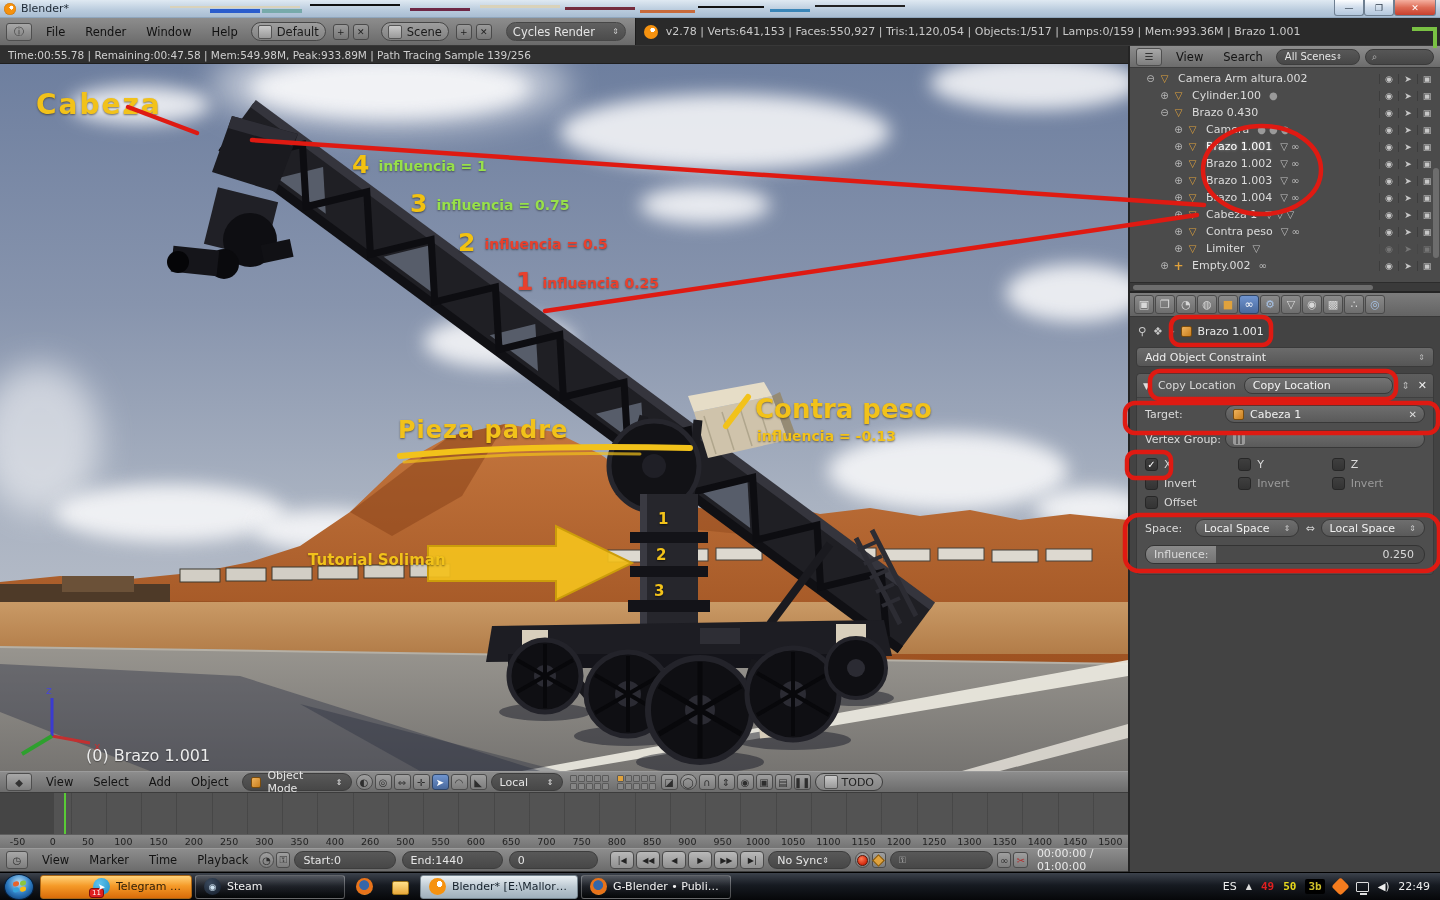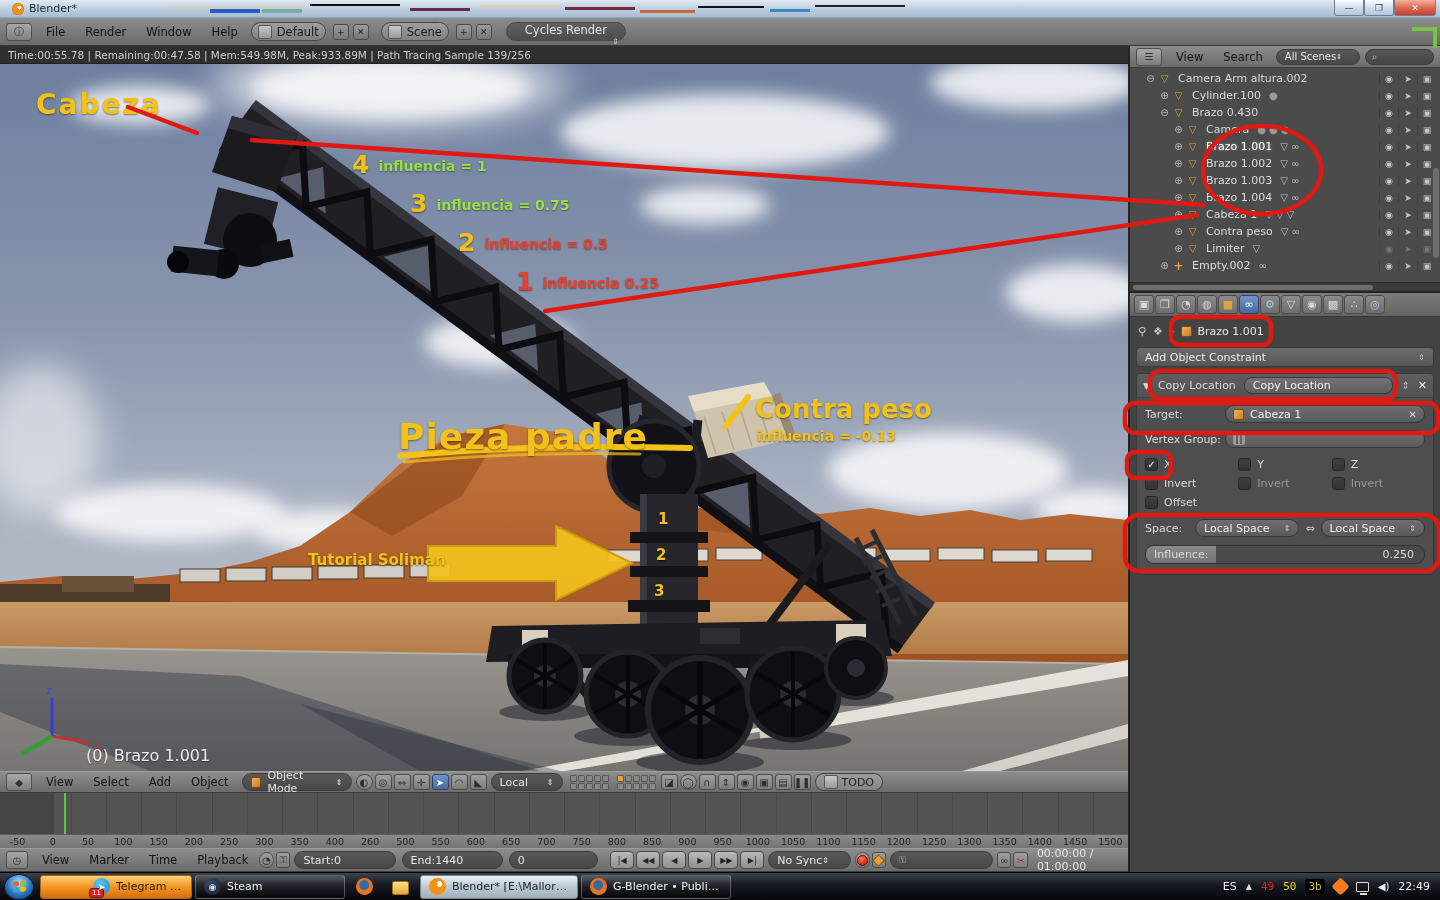--- a/index.html
+++ b/index.html
@@ -2,39 +2,39 @@
 <html><head>
 <meta charset="utf-8">
 <style>
   * { margin:0; padding:0; box-sizing:border-box; }
   html,body { width:1440px; height:900px; overflow:hidden; background:#000;
     font-family:"DejaVu Sans", sans-serif; -webkit-user-select:none; user-select:none; }
   .screen { position:relative; width:1440px; height:900px; overflow:hidden; background:#3f3f3f; }
 
   
   .titlebar { position:relative; height:18px; background:linear-gradient(#dfe9f2,#b9cbdd 60%,#a9bdd2);
-    display:flex; align-items:center; padding-left:12px; font-size:11px; color:#1c2733; border-bottom:1px solid #8fa6bd; }
+    display:flex; align-items:center; padding-left:4px; font-size:11px; color:#1c2733; border-bottom:1px solid #8fa6bd; }
   .titlebar .blogo { width:12px; height:12px; border-radius:50%; margin-right:5px;
     background:radial-gradient(circle at 62% 38%, #fff 0 18%, #f6920f 20% 100%); box-shadow:inset 0 0 1px #8a4a00; }
   .glitch { position:absolute; top:0; height:18px; left:150px; width:760px; pointer-events:none; }
   .glitch i { position:absolute; display:block; }
   .wctrls { position:absolute; right:4px; top:0; display:flex; }
   .wbtn { width:30px; height:16px; border:1px solid #6e7f91; border-top:none; display:flex; align-items:center; justify-content:center;
     font-size:9px; color:#2b3a4a; background:linear-gradient(#fdfeff,#cfdceb 50%,#b4c8dd); border-radius:0 0 3px 3px; }
   .wbtn.close { width:42px; background:linear-gradient(#f5b0a0,#dd6b55 50%,#c8402e); color:#fff; }
 
   
   .info-header { height:28px; background:linear-gradient(#8d8d8d,#6a6a6a); display:flex; align-items:center;
     border-bottom:1px solid #383838; font-size:11.5px; color:#111; }
   .ed-icon { width:26px; height:18px; margin:0 4px 0 6px; border-radius:3px; background:linear-gradient(#a8a8a8,#7e7e7e);
     border:1px solid #4e4e4e; display:flex; align-items:center; justify-content:center; font-size:10px; color:#333; }
   .menu-item { padding:0 10px; cursor:default; }
   .pill { display:flex; align-items:center; height:19px; background:linear-gradient(#9e9e9e,#818181);
     border:1px solid #474747; border-radius:10px; margin:0 3px; padding:0 6px; color:#1a1a1a; }
-  .pill.dark { background:linear-gradient(#606060,#4c4c4c); color:#e4e4e4;flex-direction:column; }
+  .pill.dark { background:linear-gradient(#606060,#4c4c4c); color:#e4e4e4; }
   .pill .mini { font-size:8px; margin-left:5px; color:#cfcfcf; }
   .sq { width:14px; height:14px; border-radius:2px; background:linear-gradient(#c9c9c9,#9a9a9a); border:1px solid #555;
     margin-right:5px; }
   .pm { width:16px; height:16px; margin-left:4px; border-radius:3px; background:linear-gradient(#9a9a9a,#777);
     border:1px solid #4a4a4a; font-size:9px; display:flex; align-items:center; justify-content:center; color:#222; }
   .stats-zone { flex:1; align-self:stretch; margin-left:6px; background:#2a2a2a; display:flex; align-items:center;
     color:#c9c9c9; font-size:11px; padding-left:8px; border-left:1px solid #1c1c1c; }
   .stats-zone .blogo2 { width:14px; height:14px; border-radius:50%; margin-right:8px;
     background:radial-gradient(circle at 62% 35%, #fff 0 17%, #f6920f 19% 100%); }
 
@@ -47,21 +47,21 @@
     font-size:10.5px; display:flex; align-items:center; padding-left:8px; }
 
   
   .viewport { position:relative; height:707px; overflow:hidden;
     background:linear-gradient(#6e7f9f 0%, #8794ad 34%, #a9b2c1 62%, #c6cad1 100%); }
   .cloud { position:absolute; background:#fbfbfc; border-radius:50%; filter:blur(9px); opacity:.85; }
   .cloud.soft { filter:blur(16px); opacity:.55; }
   .scene-svg, .anno-svg { position:absolute; inset:0; width:1128px; height:707px; }
   .anno { position:absolute; font-weight:bold; color:#f2c21a; text-shadow:0 1px 2px rgba(40,30,0,.55); white-space:nowrap; }
   .anno.cabeza { left:36px; top:24px; font-size:28px; letter-spacing:2px; }
-  .anno.pieza { left:398px; top:352px; font-size:36px; letter-spacing:1px; }
+  .anno.pieza { left:398px; top:352px; font-size:24px; letter-spacing:1px; }
   .anno.contra { left:755px; top:330px; font-size:26px; }
   .anno.contra-sub { left:757px; top:364px; font-size:14px; }
   .anno.tutorial { left:308px; top:487px; font-size:15px; }
   .inf-item { position:absolute; display:flex; align-items:flex-start; }
   .inf-num { font-size:25px; font-weight:bold; text-shadow:0 1px 2px rgba(0,0,0,.5); line-height:1; }
   .inf-txt { font-size:14px; font-weight:bold; margin:6px 0 0 9px; text-shadow:0 1px 2px rgba(0,0,0,.45); }
   .col-num { position:absolute; font-size:15px; font-weight:bold; color:#f2c21a; text-shadow:0 1px 2px rgba(0,0,0,.6); }
   .obj-info { position:absolute; left:86px; top:682px; font-size:16px; color:#ededed; text-shadow:0 1px 1px rgba(0,0,0,.4); }
 
   
@@ -183,21 +183,21 @@
   .ticon.telegram { background:radial-gradient(circle at 35% 30%, #5ec3ee, #1e8dc4);margin-left:44px; }
   .ticon.telegram::after { content:"➤"; position:absolute; inset:0; font-size:9px; color:#fff; display:flex; align-items:center; justify-content:center; }
   .ticon .badge { position:absolute; left:-4px; bottom:-3px; background:#e02020; color:#fff; font-size:7px; border-radius:3px;
     padding:0 2px; line-height:8px; border:1px solid #7e0f0f; }
   .ticon.steam { background:radial-gradient(circle at 35% 30%, #3a4a5e, #141d2b); }
   .ticon.steam::after { content:"◉"; position:absolute; inset:0; font-size:9px; color:#cfe3f2; display:flex; align-items:center; justify-content:center; }
   .ticon.firefox { background:radial-gradient(circle at 48% 42%, #3566a8 0 34%, #e8731a 40% 70%, #f8a23a 72% 100%); }
   .ticon.explorer { border-radius:2px; background:linear-gradient(#ffe08a,#e8a93c); border:1px solid #9c7318; height:14px; margin-top:2px; }
   .ticon.blender { background:radial-gradient(circle at 62% 35%, #fff 0 18%, #f6920f 20% 100%); }
   .tray { margin-left:auto; display:flex; align-items:center; gap:9px; padding-right:10px; color:#eee; font-size:11px; }
-  .temp { font-weight:normal; font-family:"DejaVu Sans Mono",monospace; }
+  .temp { font-weight:bold; font-family:"DejaVu Sans Mono",monospace; }
   .hidden-arrow { font-size:8px; color:#ddd; }
   .avast { width:13px; height:13px; background:#f57c1e; transform:rotate(45deg); border-radius:3px; }
   .net { width:13px; height:10px; border:1px solid #ddd; border-radius:1px; position:relative; }
   .net::after { content:""; position:absolute; left:3px; bottom:-4px; width:7px; height:2px; background:#ddd; }
   .spk { display:flex; align-items:center; color:#eee; font-size:10px; }
   .clock { font-size:11px; }
 
   .overlay { position:absolute; inset:0; width:1440px; height:900px; pointer-events:none; z-index:60; }
 </style>
 </head>
@@ -244,20 +244,24 @@
     <span class="pm">✕</span>
     <span class="pill" style="margin-left:12px">
       <span class="sq"></span>
       <span>Scene</span>
     </span>
     <span class="pm">+</span>
     <span class="pm">✕</span>
     <span class="pill dark" style="margin-left:14px;width:120px">
       <span>Cycles Render</span>
       <span class="mini" style="margin-left:auto">⇕</span>
+    </span>
+    <span class="stats-zone">
+      <span class="blogo2"></span>
+      <span>v2.78 | Verts:641,153 | Faces:550,927 | Tris:1,120,054 | Objects:1/517 | Lamps:0/159 | Mem:993.36M | Brazo 1.001</span>
     </span>
   </div>
 
   <div class="main">
     <div class="left-col">
       <div class="render-status">
         <span>Time:00:55.78 | Remaining:00:47.58 | Mem:549.98M, Peak:933.89M | Path Tracing Sample 139/256</span>
       </div>
 
       <div class="viewport">

